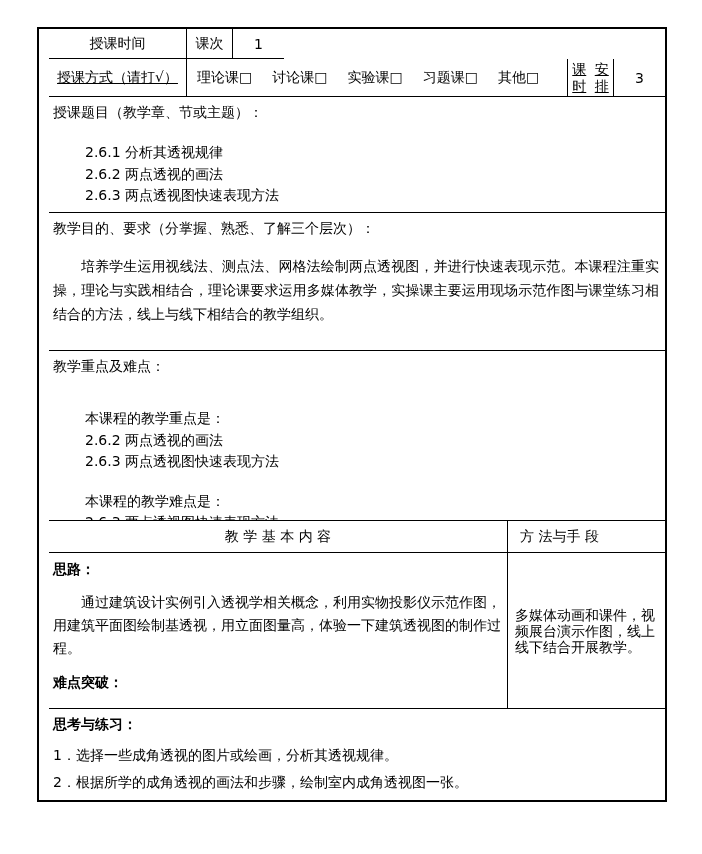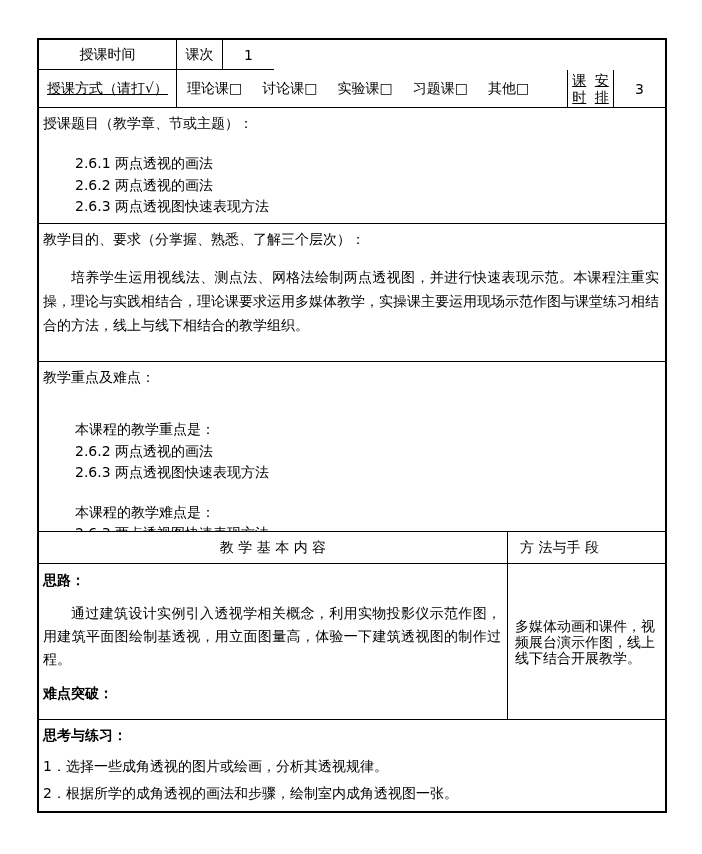--- a/index.html
+++ b/index.html
@@ -6,26 +6,27 @@
   html, body { background: #ffffff; }
   body {
     width: 702px; height: 854px;
     position: relative;
     font-family: "DejaVu Sans", "Liberation Sans", sans-serif;
     color: #000000;
     font-size: 14px;
   }
   .doc-table {
     position: absolute;
-    left: 37px; top: 38px;
+    left: 37px; top: 27px;
     width: 630px; height: 775px;
     border: 2px solid #000000;
     display: flex;
     flex-direction: column;
     background: #ffffff;
+    padding-left: 10px;
   }
   .row { display: flex; flex-direction: row; width: 100%; }
   .cell {
     border-right: 1px solid #000000;
     border-bottom: 1px solid #000000;
     overflow: hidden;
   }
   .cell.last-col { border-right: none; }
   .row.last-row .cell { border-bottom: none; }
 
@@ -115,21 +116,21 @@
       <span>课时</span>
       <span>安排</span>
     </div>
     <div class="cell col-num v-center last-col">3</div>
   </div>
 
   <div class="row r3">
     <div class="cell col-main last-col">
       <div class="section-title">授课题目（教学章、节或主题）：</div>
       <div class="indent-list">
-        <div>2.6.1 两点透视的画法</div>
+        <div>2.6.1 分析其透视规律</div>
         <div>2.6.2 两点透视的画法</div>
         <div>2.6.3 两点透视图快速表现方法</div>
       </div>
     </div>
   </div>
 
   <div class="row r4">
     <div class="cell col-main last-col">
       <div class="section-title">教学目的、要求（分掌握、熟悉、了解三个层次）：</div>
       <div class="para">培养学生运用视线法、测点法、网格法绘制两点透视图，并进行快速表现示范。本课程注重实操，理论与实践相结合，理论课要求运用多媒体教学，实操课主要运用现场示范作图与课堂练习相结合的方法，线上与线下相结合的教学组织。</div>

